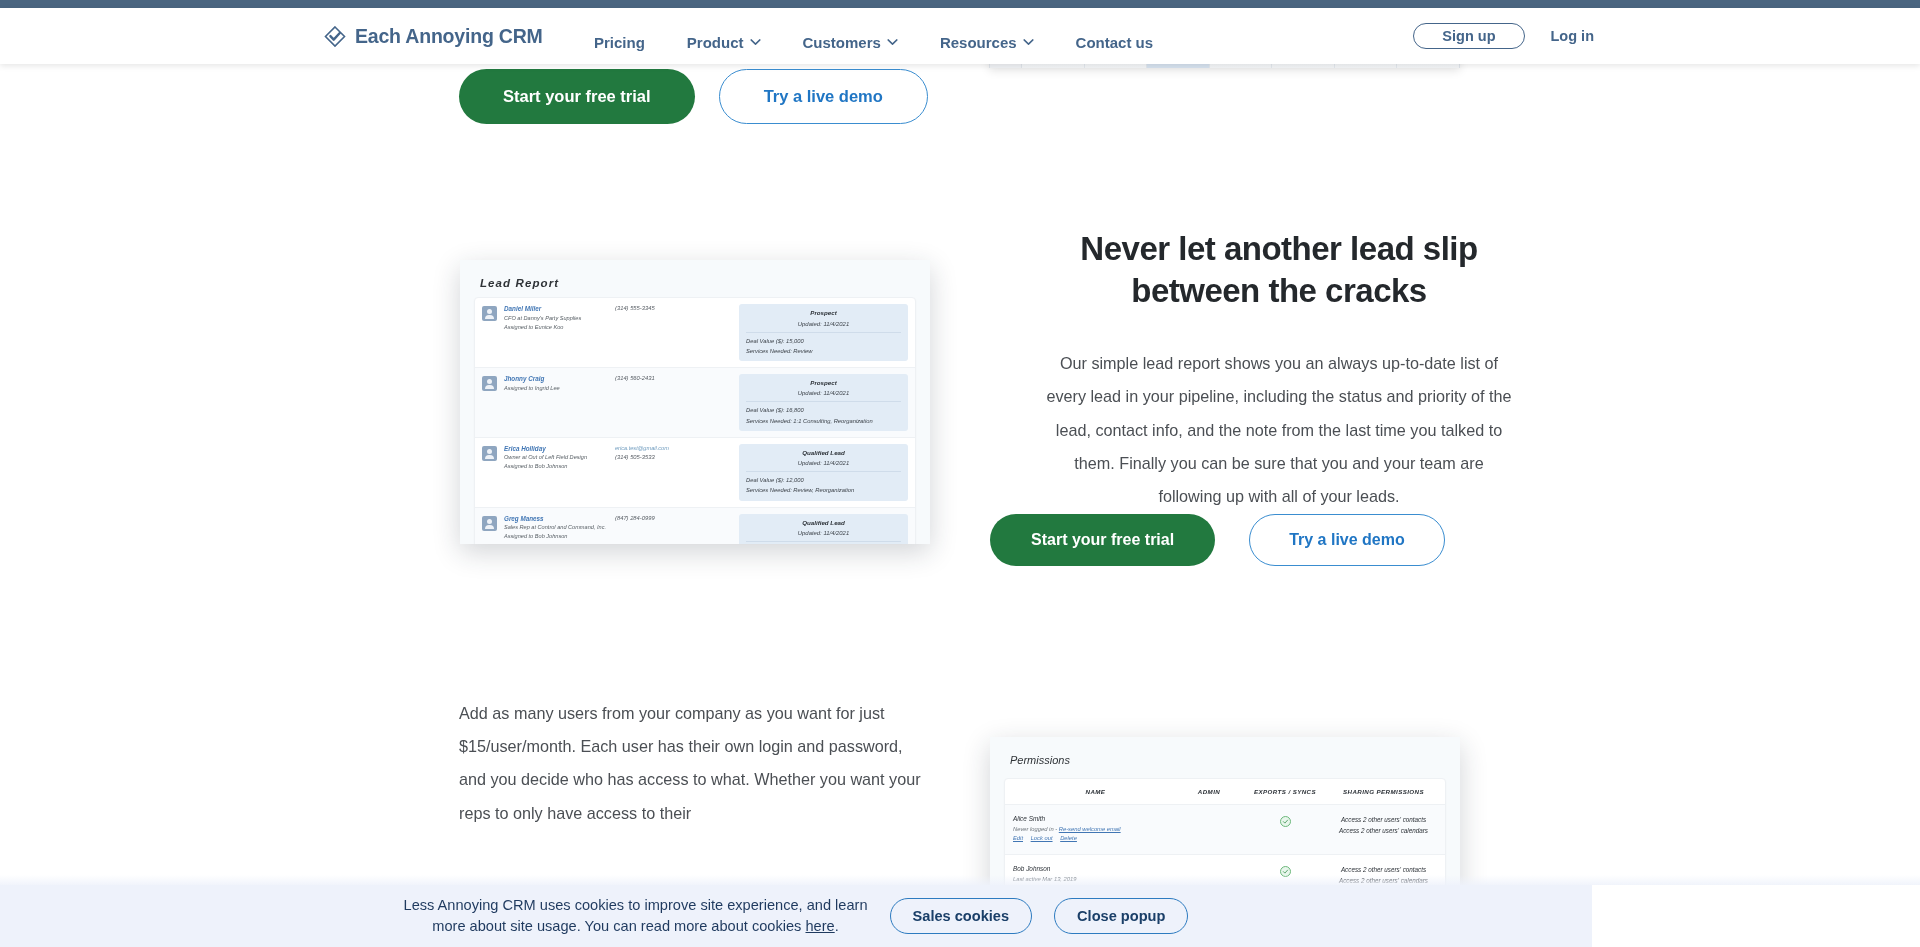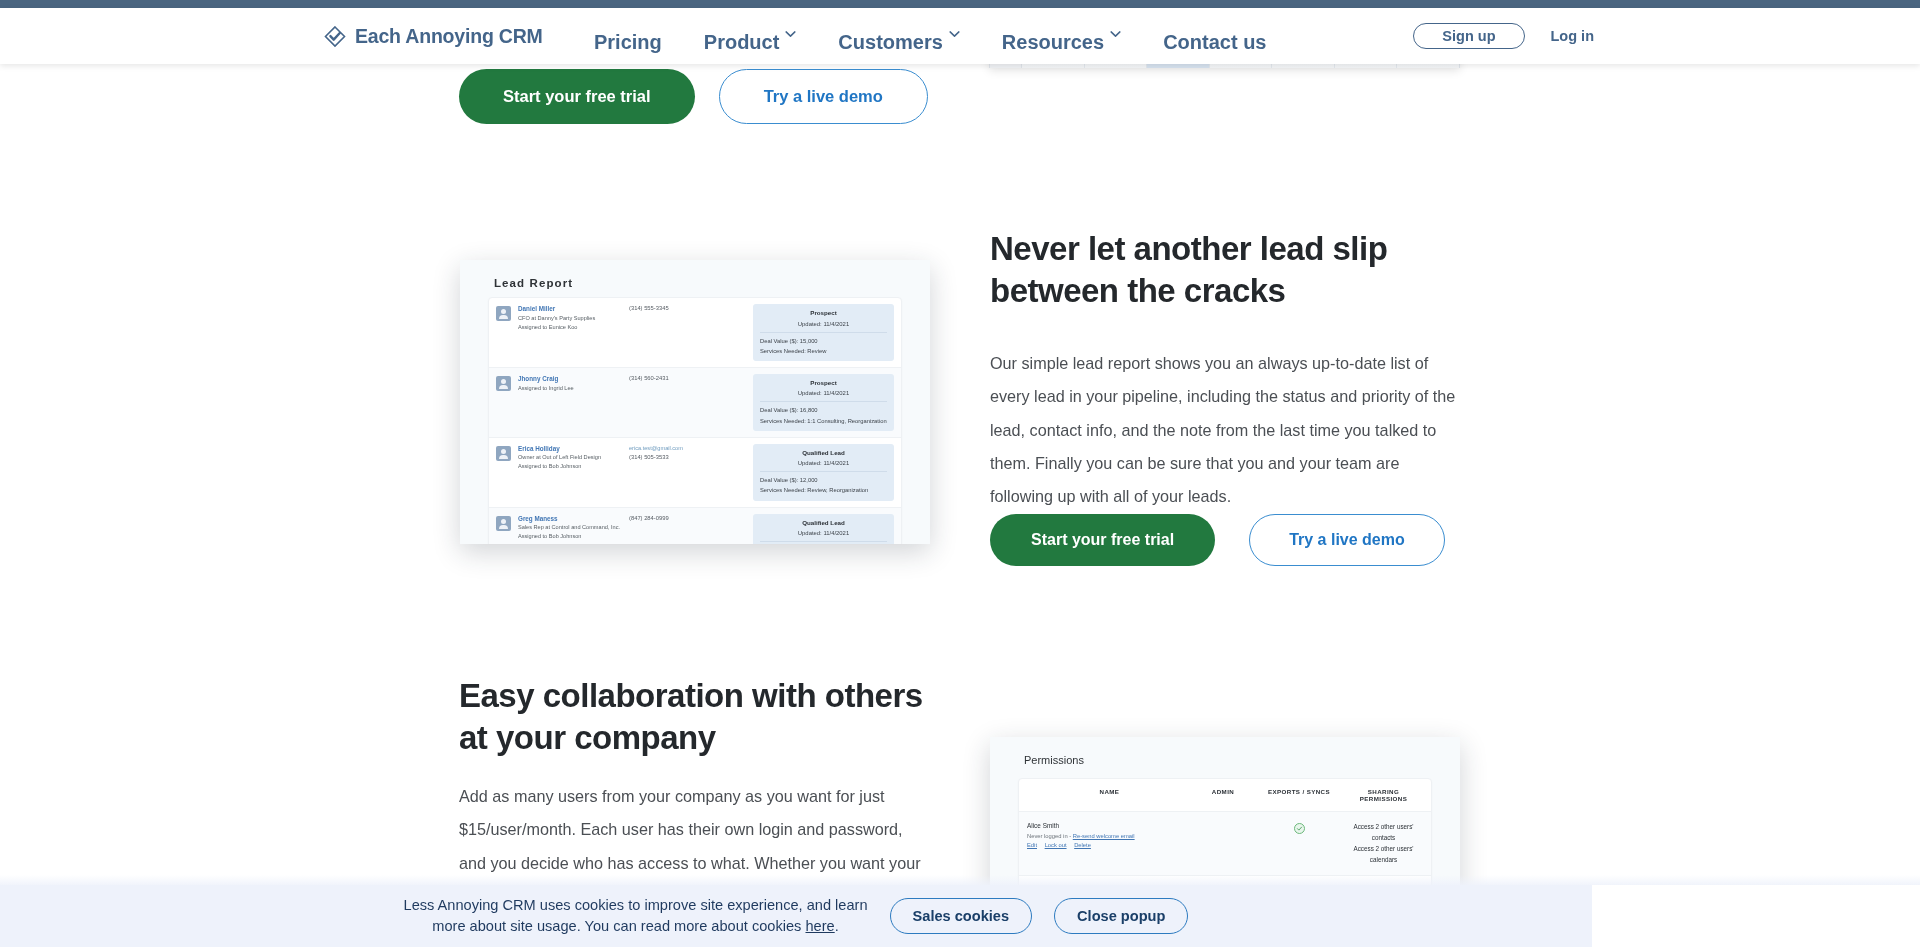--- a/index.html
+++ b/index.html
@@ -31,22 +31,22 @@
     display: flex; align-items: center; gap: 9px;
     color: #44658a; font-weight: bold; font-size: 19.5px; letter-spacing: -0.2px;
     white-space: nowrap;
   }
   .brand-mark { width: 22px; height: 22px; display:block; flex:0 0 auto; }
   .nav-links {
     position: absolute; left: 573px; top: 50%; transform: translateY(-50%);
     display: flex; align-items: center; gap: 0px;
   }
   .nav-link {
-    color: #44658a; font-size: 20px; font-weight: bold;
-    display: flex; align-items: flex-start; gap: 6px;
+    color: #44658a; font-size: 15px; font-weight: bold;
+    display: flex; align-items: center; gap: 6px;
     padding: 6px 21px; white-space: nowrap; cursor: pointer; margin-top: 12px;
   }
   .chev { display:block; width:11px; height:7px; }
   .nav-right {
     position: absolute; right: 320px; top: 50%; transform: translateY(-50%);
     display: flex; align-items: center; gap: 20px;
   }
   .btn-signup {
     border: 1.5px solid #44658a; border-radius: 22px;
     color: #44658a; font-size: 14.5px; font-weight: bold;
@@ -87,34 +87,34 @@
   
   .h2 {
     font-size: 33px; line-height: 1.26; font-weight: bold;
     color: #24282c; letter-spacing: -0.5px;
   }
   .body-p {
     font-size: 16.2px; line-height: 2.05; color: #4b4f54; font-weight: normal;
   }
 
   
-  .sec1-text { position: absolute; left: 990px; top: 228px; width: 470px; }
+  .sec1-text { position: absolute; left: 1044px; top: 228px; width: 470px; text-align: center; }
   .sec1-text .body-p { margin-top: 36px; }
   .sec1-btns { position: absolute; left: 990px; top: 514px; display: flex; gap: 34px; }
   .sec1-btns .btn-green { padding: 17px 41px; font-size: 16px; }
   .sec1-btns .btn-outline { padding: 16px 39px; font-size: 16px; }
 
   
   .shot {
     position: absolute;
     background: #ffffff;
     box-shadow: 0 8px 26px rgba(30,40,55,0.20);
     overflow: hidden;
   }
-  .shot-inner { background: #f7fafc; width: 100%; height: 100%; padding: 13px 28px; }
+  .shot-inner { background: #f7fafc; width: 100%; height: 100%; padding: 13px 14px; font-style: italic; }
 
   .lead-shot { left: 460px; top: 260px; width: 470px; height: 284px; }
   .lead-title {
     font-size: 11.5px; font-weight: bold; color: #2f3337;
     letter-spacing: 1.1px; margin: 4px 0 8px 6px;
   }
   .lead-list {
     background: #ffffff; border: 1px solid #eef1f4; border-radius: 4px;
     box-shadow: 0 1px 2px rgba(0,0,0,0.04);
   }
@@ -358,21 +358,20 @@
             <div class="lr-deal">Deal Value ($): 5,000</div>
 
           </div>
         </div>
 
       </div>
     </div>
   </div>
 
   <div class="sec2-text">
-    <h2 class="h2">Easy collaboration with others at your company</h2>
     <p class="body-p">Add as many users from your company as you want for just $15/user/month. Each user has their own login and password, and you decide who has access to what. Whether you want your reps to only have access to their</p>
   </div>
 
   <div class="shot perm-shot">
     <div class="shot-inner">
       <div class="perm-title">Permissions</div>
       <div class="perm-table">
         <div class="perm-head">
           <div class="ph-name">NAME</div>
           <div class="ph-admin">ADMIN</div>

